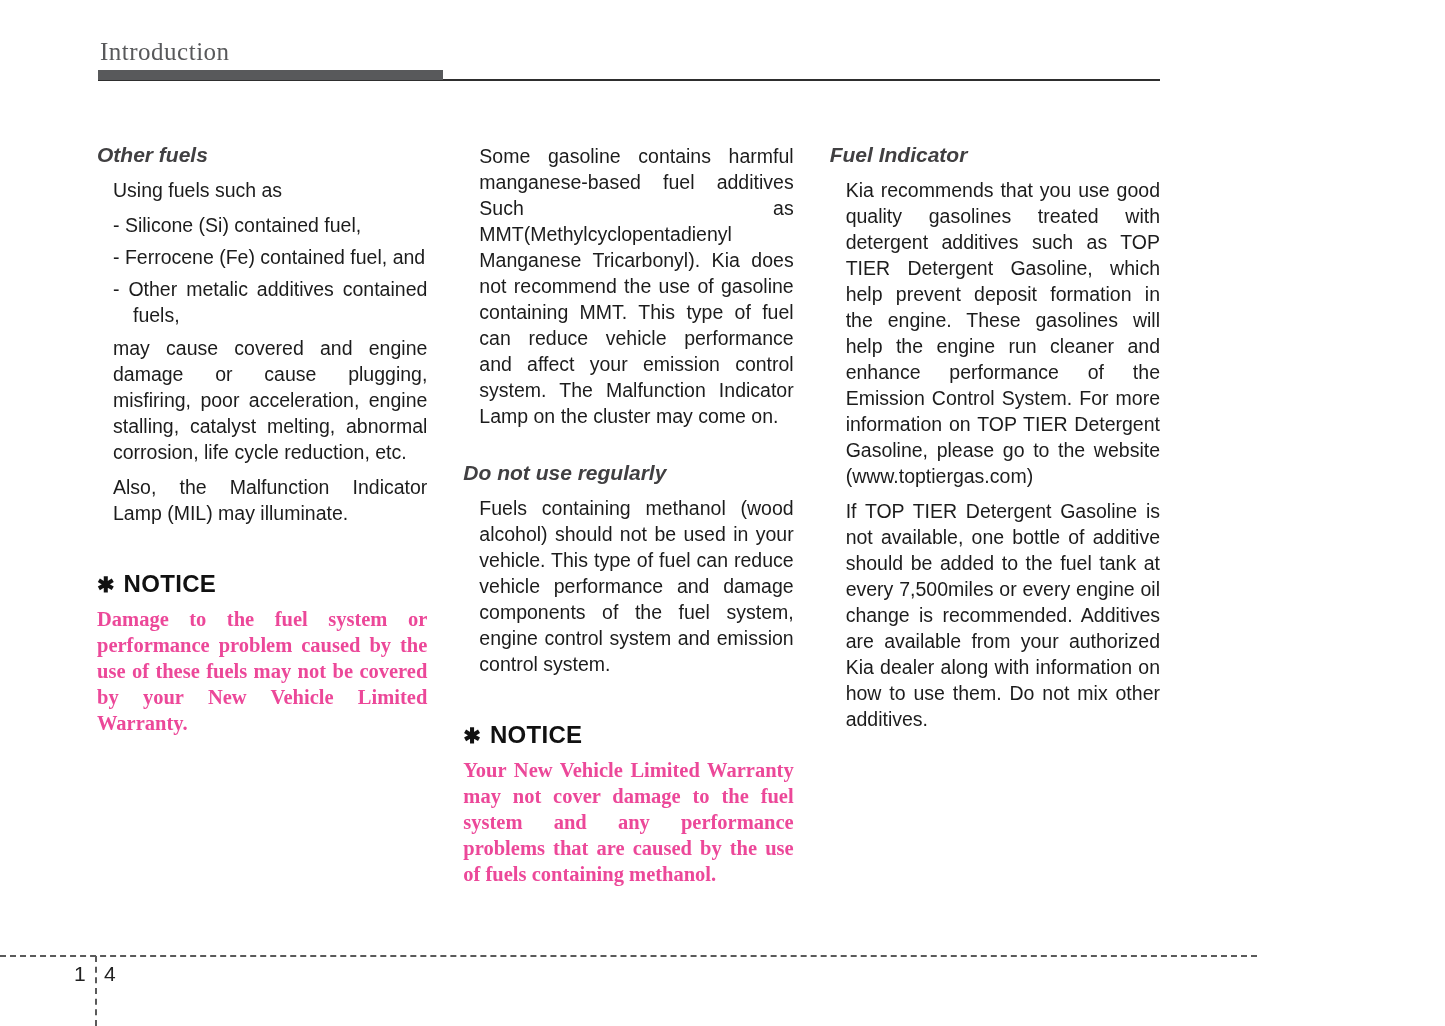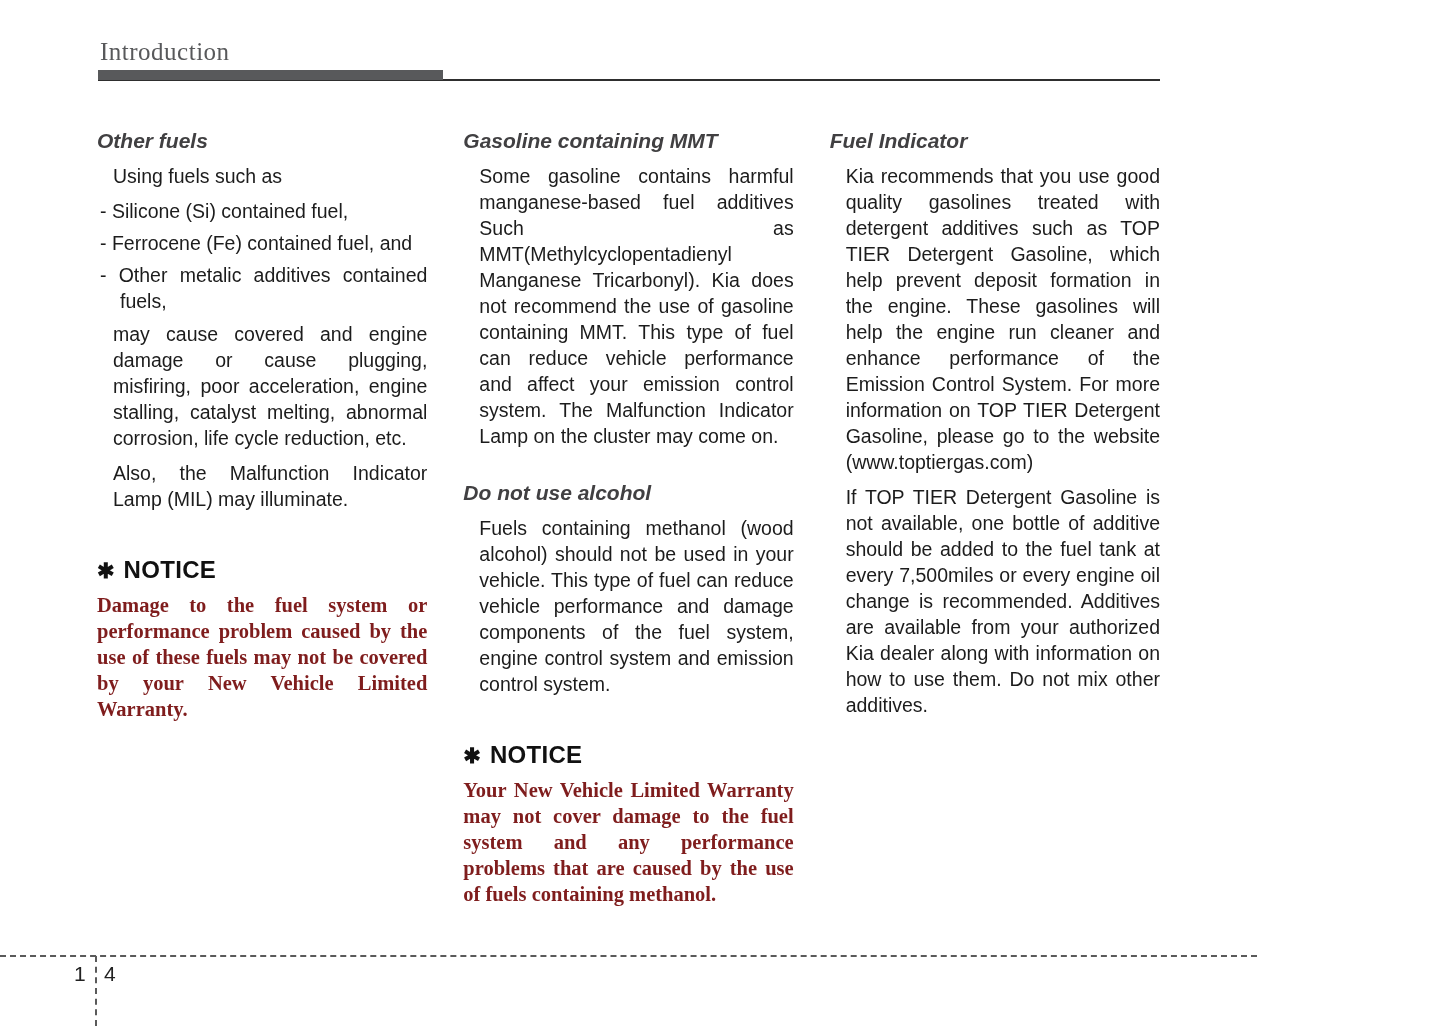--- a/index.html
+++ b/index.html
@@ -42,21 +42,21 @@
     left: 0;
     bottom: -1px;
     width: 345px;
     height: 10px;
     background: #58595b;
   }
 
   
   .columns {
     position: absolute;
-    top: 129px;
+    top: 143px;
     left: 97px;
     right: 97px;
     display: flex;
     gap: 36px;
   }
   .col {
     flex: 1 1 0;
     min-width: 0;
   }
   .col-heading {
@@ -80,21 +80,21 @@
     list-style: none;
     margin: 0 0 7px 0;
     padding: 0;
   }
   .dash-list li {
     font-size: 19.5px;
     line-height: 26px;
     text-align: justify;
     padding-left: 20px;
     text-indent: -20px;
-    margin: 0 0 6px 3px;
+    margin: 0 0 6px 16px;
   }
 
   
   .notice-block {
     margin-top: 44px;
   }
   .notice-head {
     display: flex;
     align-items: baseline;
     gap: 9px;
@@ -111,21 +111,21 @@
     color: #111111;
     letter-spacing: 0.3px;
   }
   .notice-body {
     margin: 0;
     font-family: "Liberation Serif", serif;
     font-weight: bold;
     font-size: 20.5px;
     line-height: 26px;
     text-align: justify;
-    color: #7f1d1d;
+    color: #ec4899;
   }
 
   
   .footer-dash-line {
     position: absolute;
     top: 955px;
     left: 0;
     right: 0;
     border-top: 2px dashed #5a5a5a;
   }
@@ -179,24 +179,23 @@
       <div class="notice-block">
         <div class="notice-head">
           <span class="notice-star">✱</span>
           <span class="notice-label">NOTICE</span>
         </div>
         <p class="notice-body">Damage to the fuel system or performance problem caused by the use of these fuels may not be covered by your New Vehicle Limited Warranty.</p>
       </div>
     </section>
 
     <section class="col">
-      <h2 class="col-heading">Gasoline containing MMT</h2>
       <p class="body-para">Some gasoline contains harmful manganese-based fuel additives Such as MMT(Methylcyclopentadienyl Manganese Tricarbonyl). Kia does not recommend the use of gasoline containing MMT. This type of fuel can reduce vehicle performance and affect your emission control system. The Malfunction Indicator Lamp on the cluster may come on.</p>
 
-      <h2 class="col-heading spaced">Do not use alcohol</h2>
+      <h2 class="col-heading spaced">Do not use regularly</h2>
       <p class="body-para">Fuels containing methanol (wood alcohol) should not be used in your vehicle. This type of fuel can reduce vehicle performance and damage components of the fuel system, engine control system and emission control system.</p>
 
       <div class="notice-block">
         <div class="notice-head">
           <span class="notice-star">✱</span>
           <span class="notice-label">NOTICE</span>
         </div>
         <p class="notice-body">Your New Vehicle Limited Warranty may not cover damage to the fuel system and any performance problems that are caused by the use of fuels containing methanol.</p>
       </div>
     </section>

